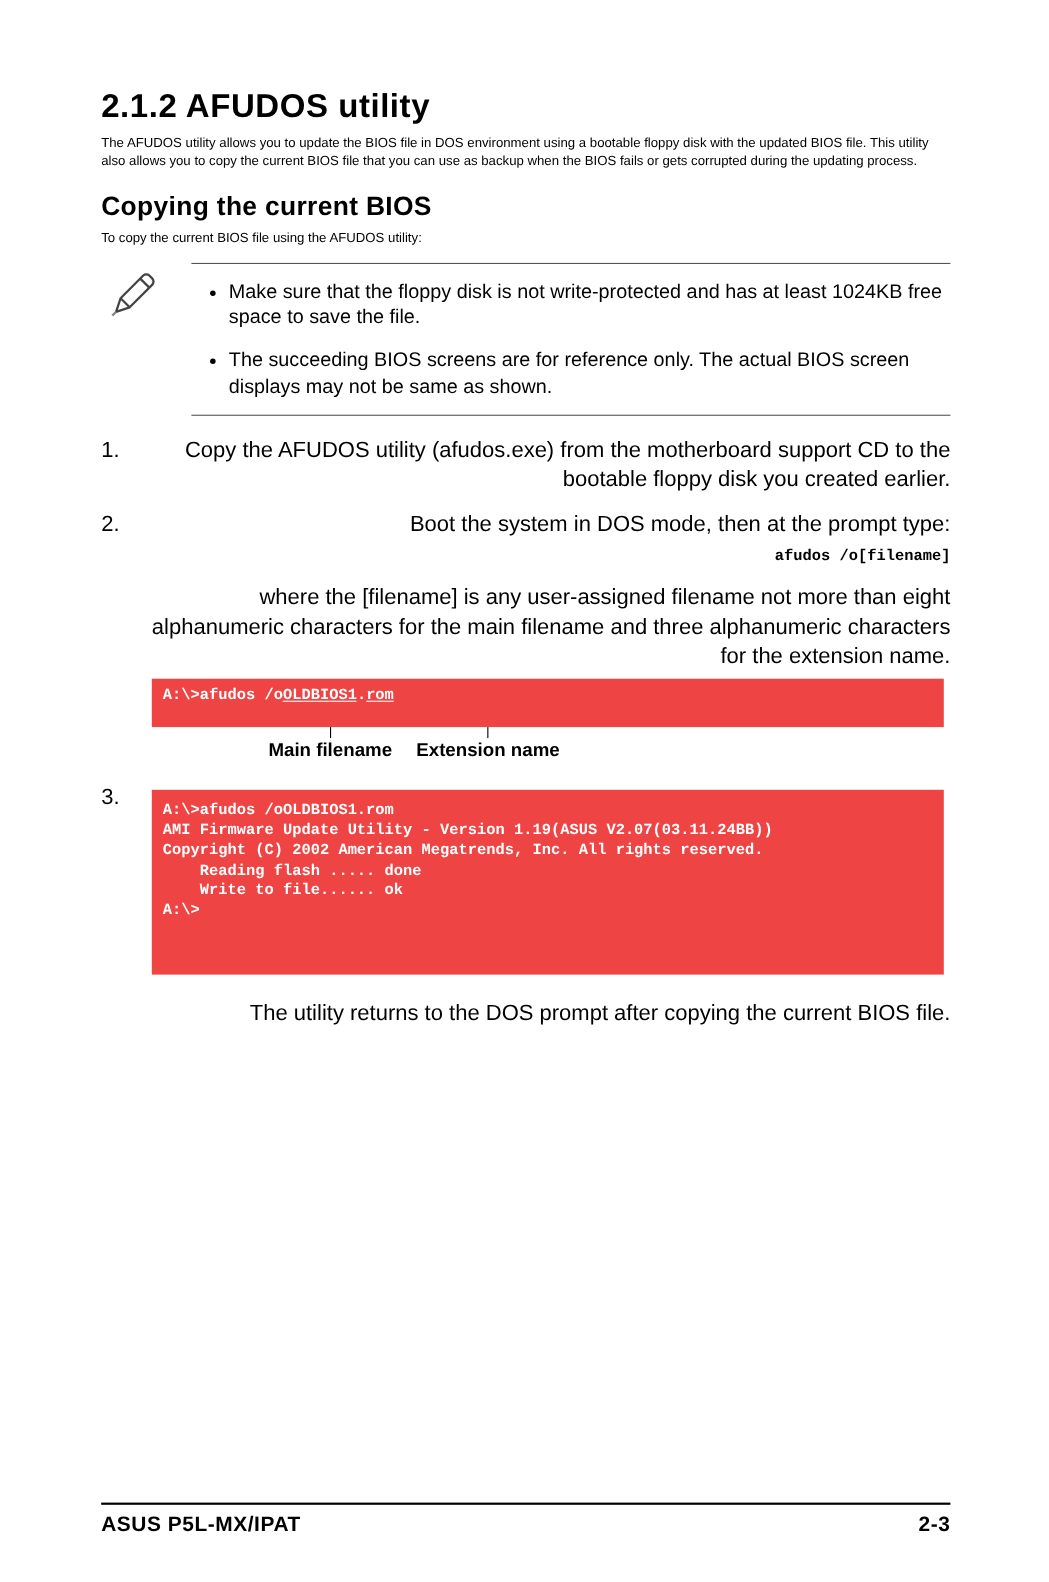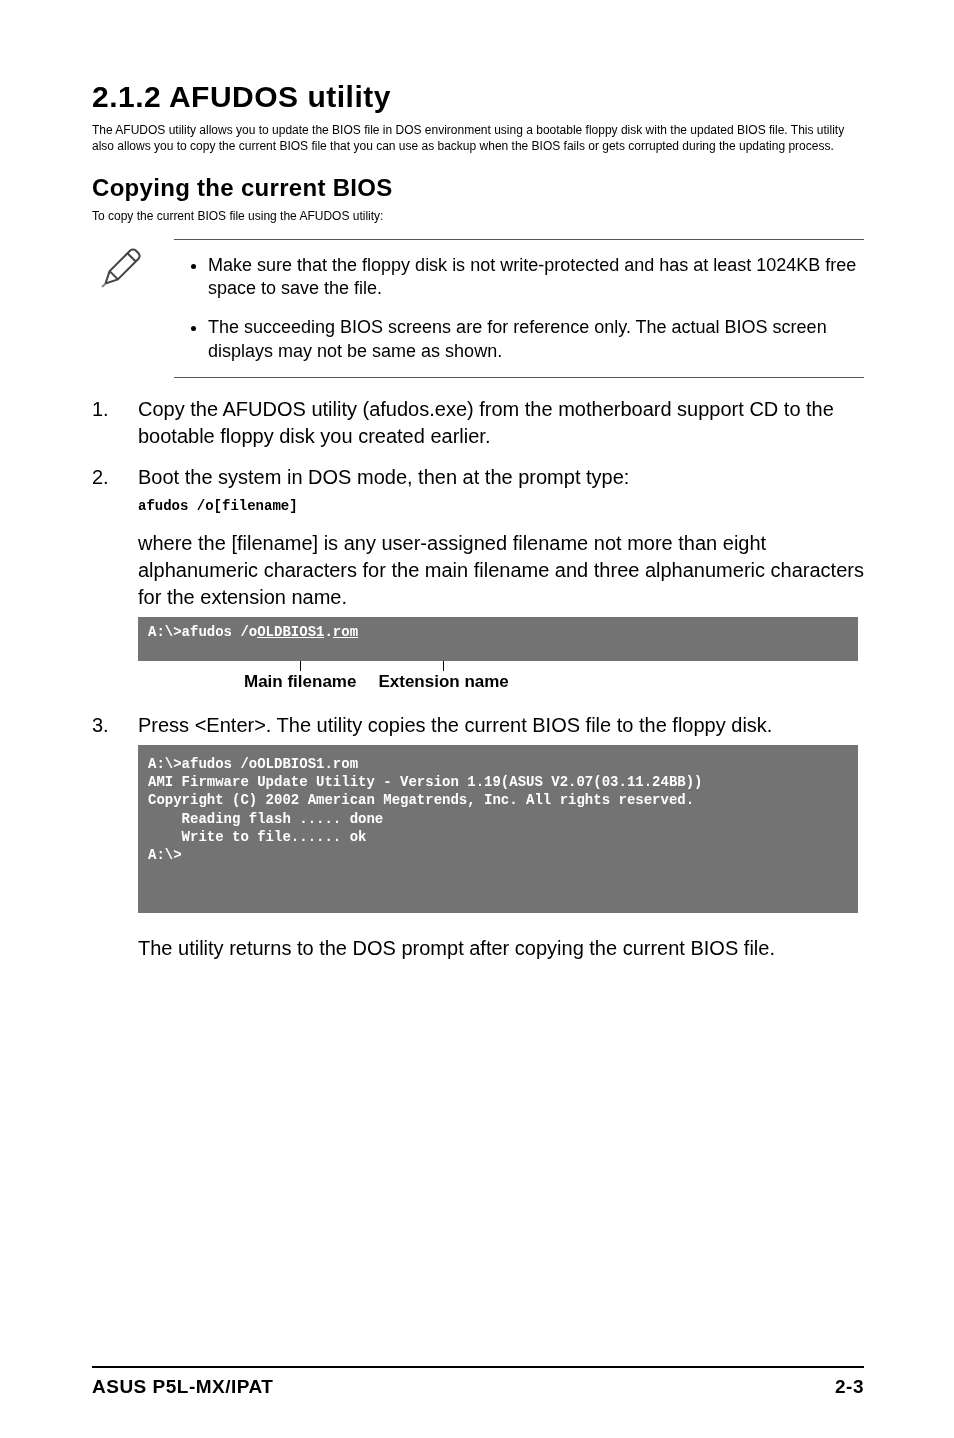--- a/index.html
+++ b/index.html
@@ -76,30 +76,30 @@
   }
   .steps > li {
     display: flex;
     gap: 24px;
     font-size: 20px;
     line-height: 1.35;
     margin-bottom: 8px;
   }
   .step-num { width: 22px; flex: 0 0 auto; }
   .step-body { flex: 1; }
-  .step-body p { margin: 0 0 6px 0; }
+  .step-body p { margin: 0 0 6px 0; text-align: right; }
   .mono {
     font-family: "Courier New", monospace;
     font-weight: bold;
     font-size: 14px;
   }
 
   
   .terminal {
-    background: #737373;
+    background: #ef4444;
     color: #ffffff;
     font-family: "Courier New", monospace;
     font-weight: bold;
     font-size: 14px;
     line-height: 1.3;
     margin: 6px 0 0 0;
     white-space: pre;
     box-sizing: border-box;
   }
   .terminal.small { padding: 6px 10px; height: 44px; width: 720px; }
@@ -204,21 +204,20 @@
             <div class="anno-line"></div>
             <span>Extension name</span>
           </div>
         </div>
       </div>
     </li>
 
     <li>
       <div class="step-num">3.</div>
       <div class="step-body">
-        <p>Press &lt;Enter&gt;. The utility copies the current BIOS file to the floppy disk.</p>
 
         <div class="terminal big">A:\&gt;afudos /oOLDBIOS1.rom
 AMI Firmware Update Utility - Version 1.19(ASUS V2.07(03.11.24BB))
 Copyright (C) 2002 American Megatrends, Inc. All rights reserved.
     Reading flash ..... done
     Write to file...... ok
 A:\&gt;</div>
 
         <p style="margin-top:22px;">The utility returns to the DOS prompt after copying the current BIOS file.</p>
       </div>

